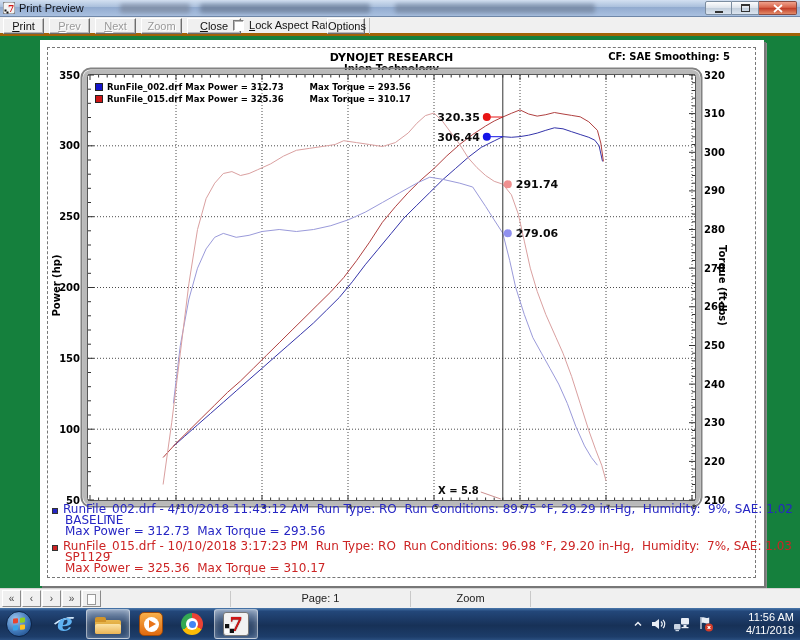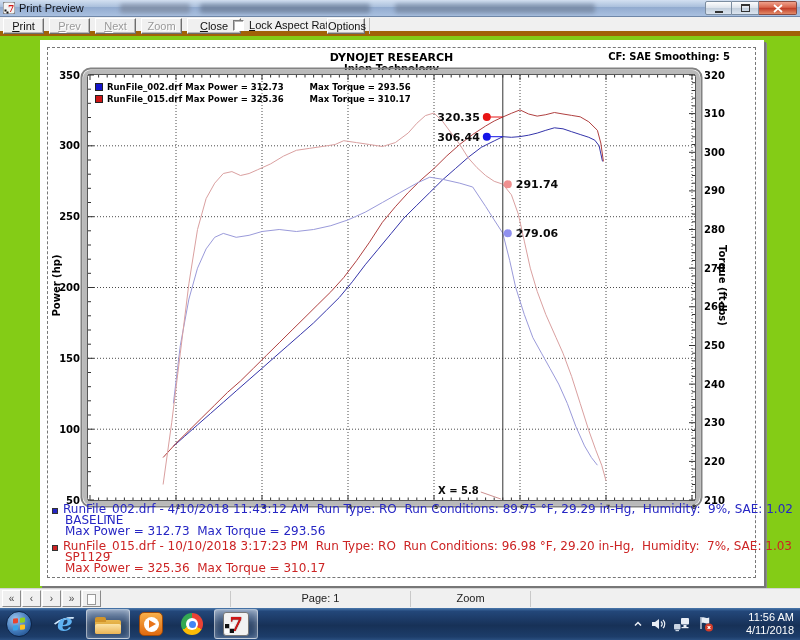--- a/index.html
+++ b/index.html
@@ -17,32 +17,32 @@
   .win-controls { position:absolute; right:3px; top:1px; display:flex; }
   .wbtn { width:27px; height:14px; border:1px solid #7c8da0; display:flex; align-items:center; justify-content:center;
     background:linear-gradient(#fdfdfd,#dde4ec 48%,#c3cfdc 52%,#dbe4ef); }
   .wbtn.min { border-radius:2px 0 0 2px; } .wbtn.max { border-left:none; }
   .wbtn.close { border-left:none; border-radius:0 2px 2px 0; border-color:#8a4a40;
     background:linear-gradient(#f0a18c,#d8654c 45%,#bf3a26 50%,#e28a68); width:38px; }
   .glyph-min { width:8px; height:2px; background:#333; margin-top:7px; }
   .glyph-max { width:9px; height:8px; border:1px solid #333; border-top:2px solid #333; background:#fff0; }
 
   
-  .toolbar { position:absolute; left:0; top:17px; width:800px; height:19px; background:#f0f0f0; border-bottom:5px solid #a16207; }
+  .toolbar { position:absolute; left:0; top:17px; width:800px; height:19px; background:#f0f0f0; border-bottom:3px solid #a16207; }
   .tbtn { position:absolute; top:1px; height:16px; font-size:11px; color:#111; text-align:center; line-height:14px;
     background:#f0f0f0; border:1px solid; border-color:#fff #6d6d6d #6d6d6d #fff; box-shadow:inset -1px -1px 0 #b9b9b9; }
   .tbtn.disabled { color:#9a9a9a; text-shadow:1px 1px 0 #fff; }
   .ulf::first-letter { text-decoration:underline; }
   .cbwrap { position:absolute; left:233px; top:2px; display:flex; align-items:center; }
   .cbox { width:11px; height:11px; background:#fff; border:1px solid; border-color:#7a7a7a #fff #fff #7a7a7a; box-shadow:inset 1px 1px 0 #b5b5b5; }
   .cblabel { font-size:11px; margin-left:5px; color:#111; }
   .tb-divider { position:absolute; left:369px; top:1px; width:1px; height:16px; background:#bdbdbd; }
 
   
-  .preview { position:absolute; left:0; top:36px; width:800px; height:552px; background:#84cc16; }
+  .preview { position:absolute; left:0; top:36px; width:800px; height:552px; background:#15803d; }
   .page { position:absolute; left:40px; top:4px; width:724px; height:546px; background:#fff;
     box-shadow:2px 2px 0 #777, 3px 3px 0 #8b8b8b; }
   .margins { position:absolute; left:7px; top:7px; width:709px; height:531px; border:1px dashed #777; }
   .hdr-company { position:absolute; left:48px; top:11px; width:607px; text-align:center;
     font-family:"DejaVu Sans",sans-serif; font-weight:bold; font-size:11px; color:#000; }
   .hdr-sub { position:absolute; left:48px; top:23px; width:607px; text-align:center;
     font-family:"DejaVu Sans",sans-serif; font-weight:bold; font-size:10px; color:#000; }
   .hdr-cf { position:absolute; right:34px; top:11px; font-family:"DejaVu Sans",sans-serif; font-weight:bold; font-size:10px; color:#000; }
   .chart-wrap { position:absolute; left:0; top:0; width:724px; height:546px; }
   .legend { position:absolute; left:55px; top:41px; z-index:3; }

